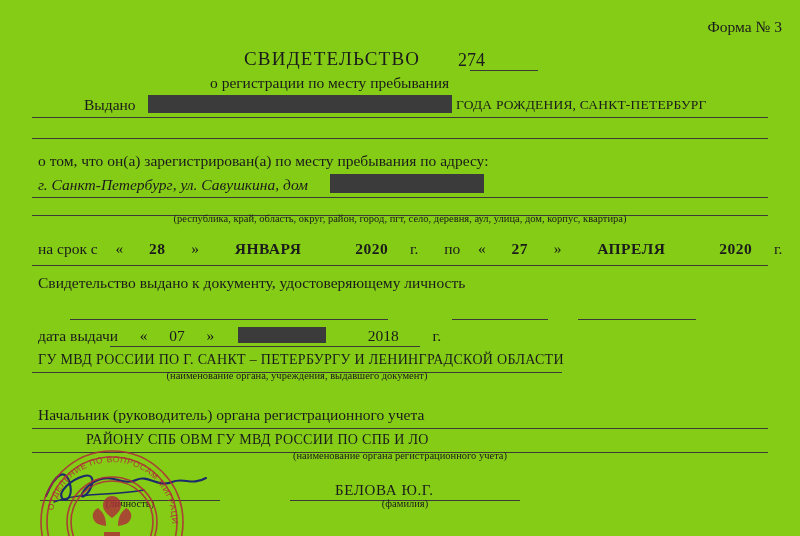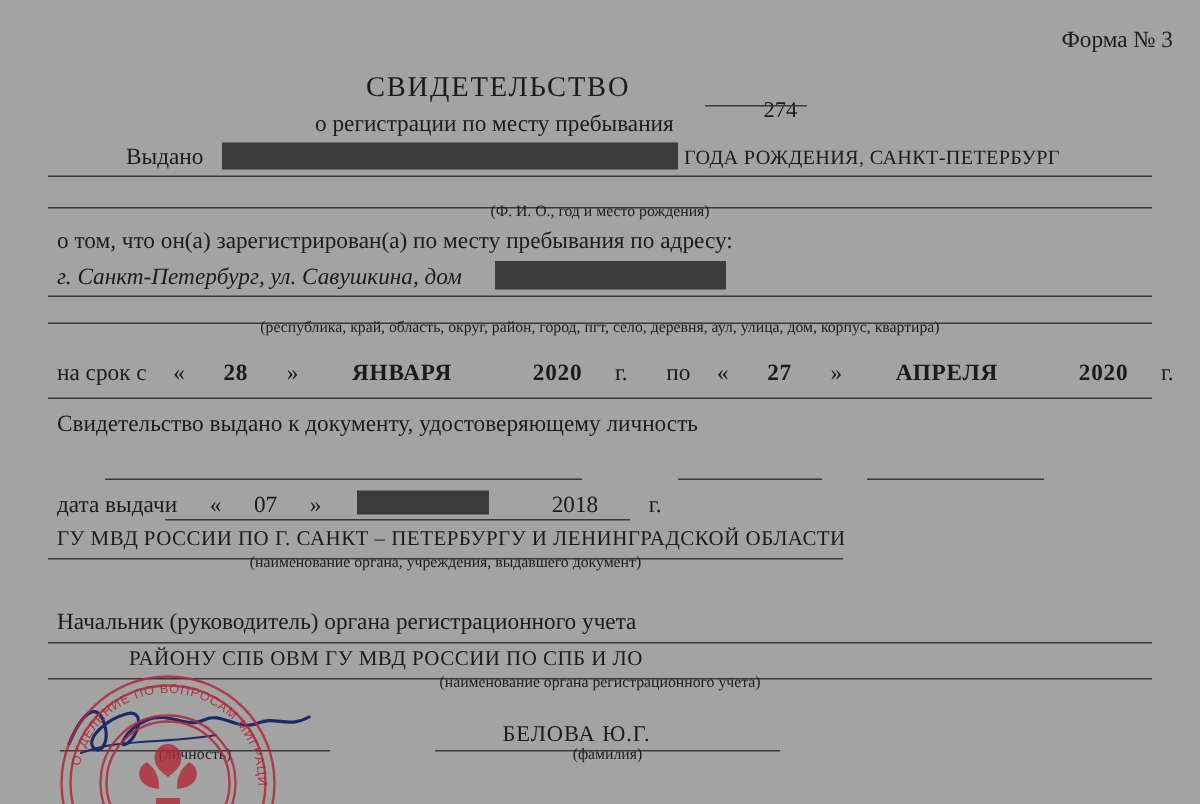--- a/index.html
+++ b/index.html
@@ -14,21 +14,21 @@
     font-family: "Liberation Serif", serif;
     color: #1b1b1b;
     overflow: hidden;
   }
 
   .page {
     position: absolute;
     left: 0; top: 0;
     width: 800px;
     height: 536px;
-    background: #a3a3a3;
+    background: #84cc16;
   }
 
   
   .abs { position: absolute; }
   .line {
     position: absolute;
     border-bottom: 1px solid #3a3a3a;
     height: 0;
   }
   .caption {
@@ -46,24 +46,23 @@
 
   
   #doc-title {
     left: 244px;
     top: 48px;
     font-size: 19px;
     letter-spacing: 1.2px;
     text-align: center;
   }
   #doc-number {
-    left: 509px;
+    left: 458px;
     top: 50px;
-    font-size: 15px;
-    margin-top: 16px;
+    font-size: 18px;
   }
   #doc-number-underline {
     left: 470px;
     top: 70px;
     width: 68px;
   }
   #doc-subtitle {
     left: 210px;
     top: 74px;
     font-size: 15.5px;
@@ -269,21 +268,20 @@
   <div class="abs" id="doc-title">СВИДЕТЕЛЬСТВО</div>
   <div class="abs" id="doc-number">274</div>
   <div class="line" id="doc-number-underline"></div>
   <div class="abs" id="doc-subtitle">о регистрации по месту пребывания</div>
 
   <div class="abs" id="issued-label">Выдано</div>
   <div class="abs" id="issued-redact"></div>
   <div class="abs" id="issued-text">ГОДА РОЖДЕНИЯ, САНКТ-ПЕТЕРБУРГ</div>
   <div class="line" id="issued-line"></div>
   <div class="line" id="issued-line2"></div>
-  <div class="abs caption" id="fio-caption">(Ф. И. О., год и место рождения)</div>
 
   <div class="abs" id="reg-line1">о том, что он(а) зарегистрирован(а) по месту пребывания по адресу:</div>
   <div class="abs" id="addr-text">г. Санкт-Петербург, ул. Савушкина, дом</div>
   <div class="abs" id="addr-redact"></div>
   <div class="line" id="addr-line"></div>
   <div class="line" id="addr-line2"></div>
   <div class="abs caption" id="addr-caption">(республика, край, область, округ, район, город, пгт, село, деревня, аул, улица, дом, корпус, квартира)</div>
 
   <div class="abs" id="term-row">
     <span>на срок с</span>

